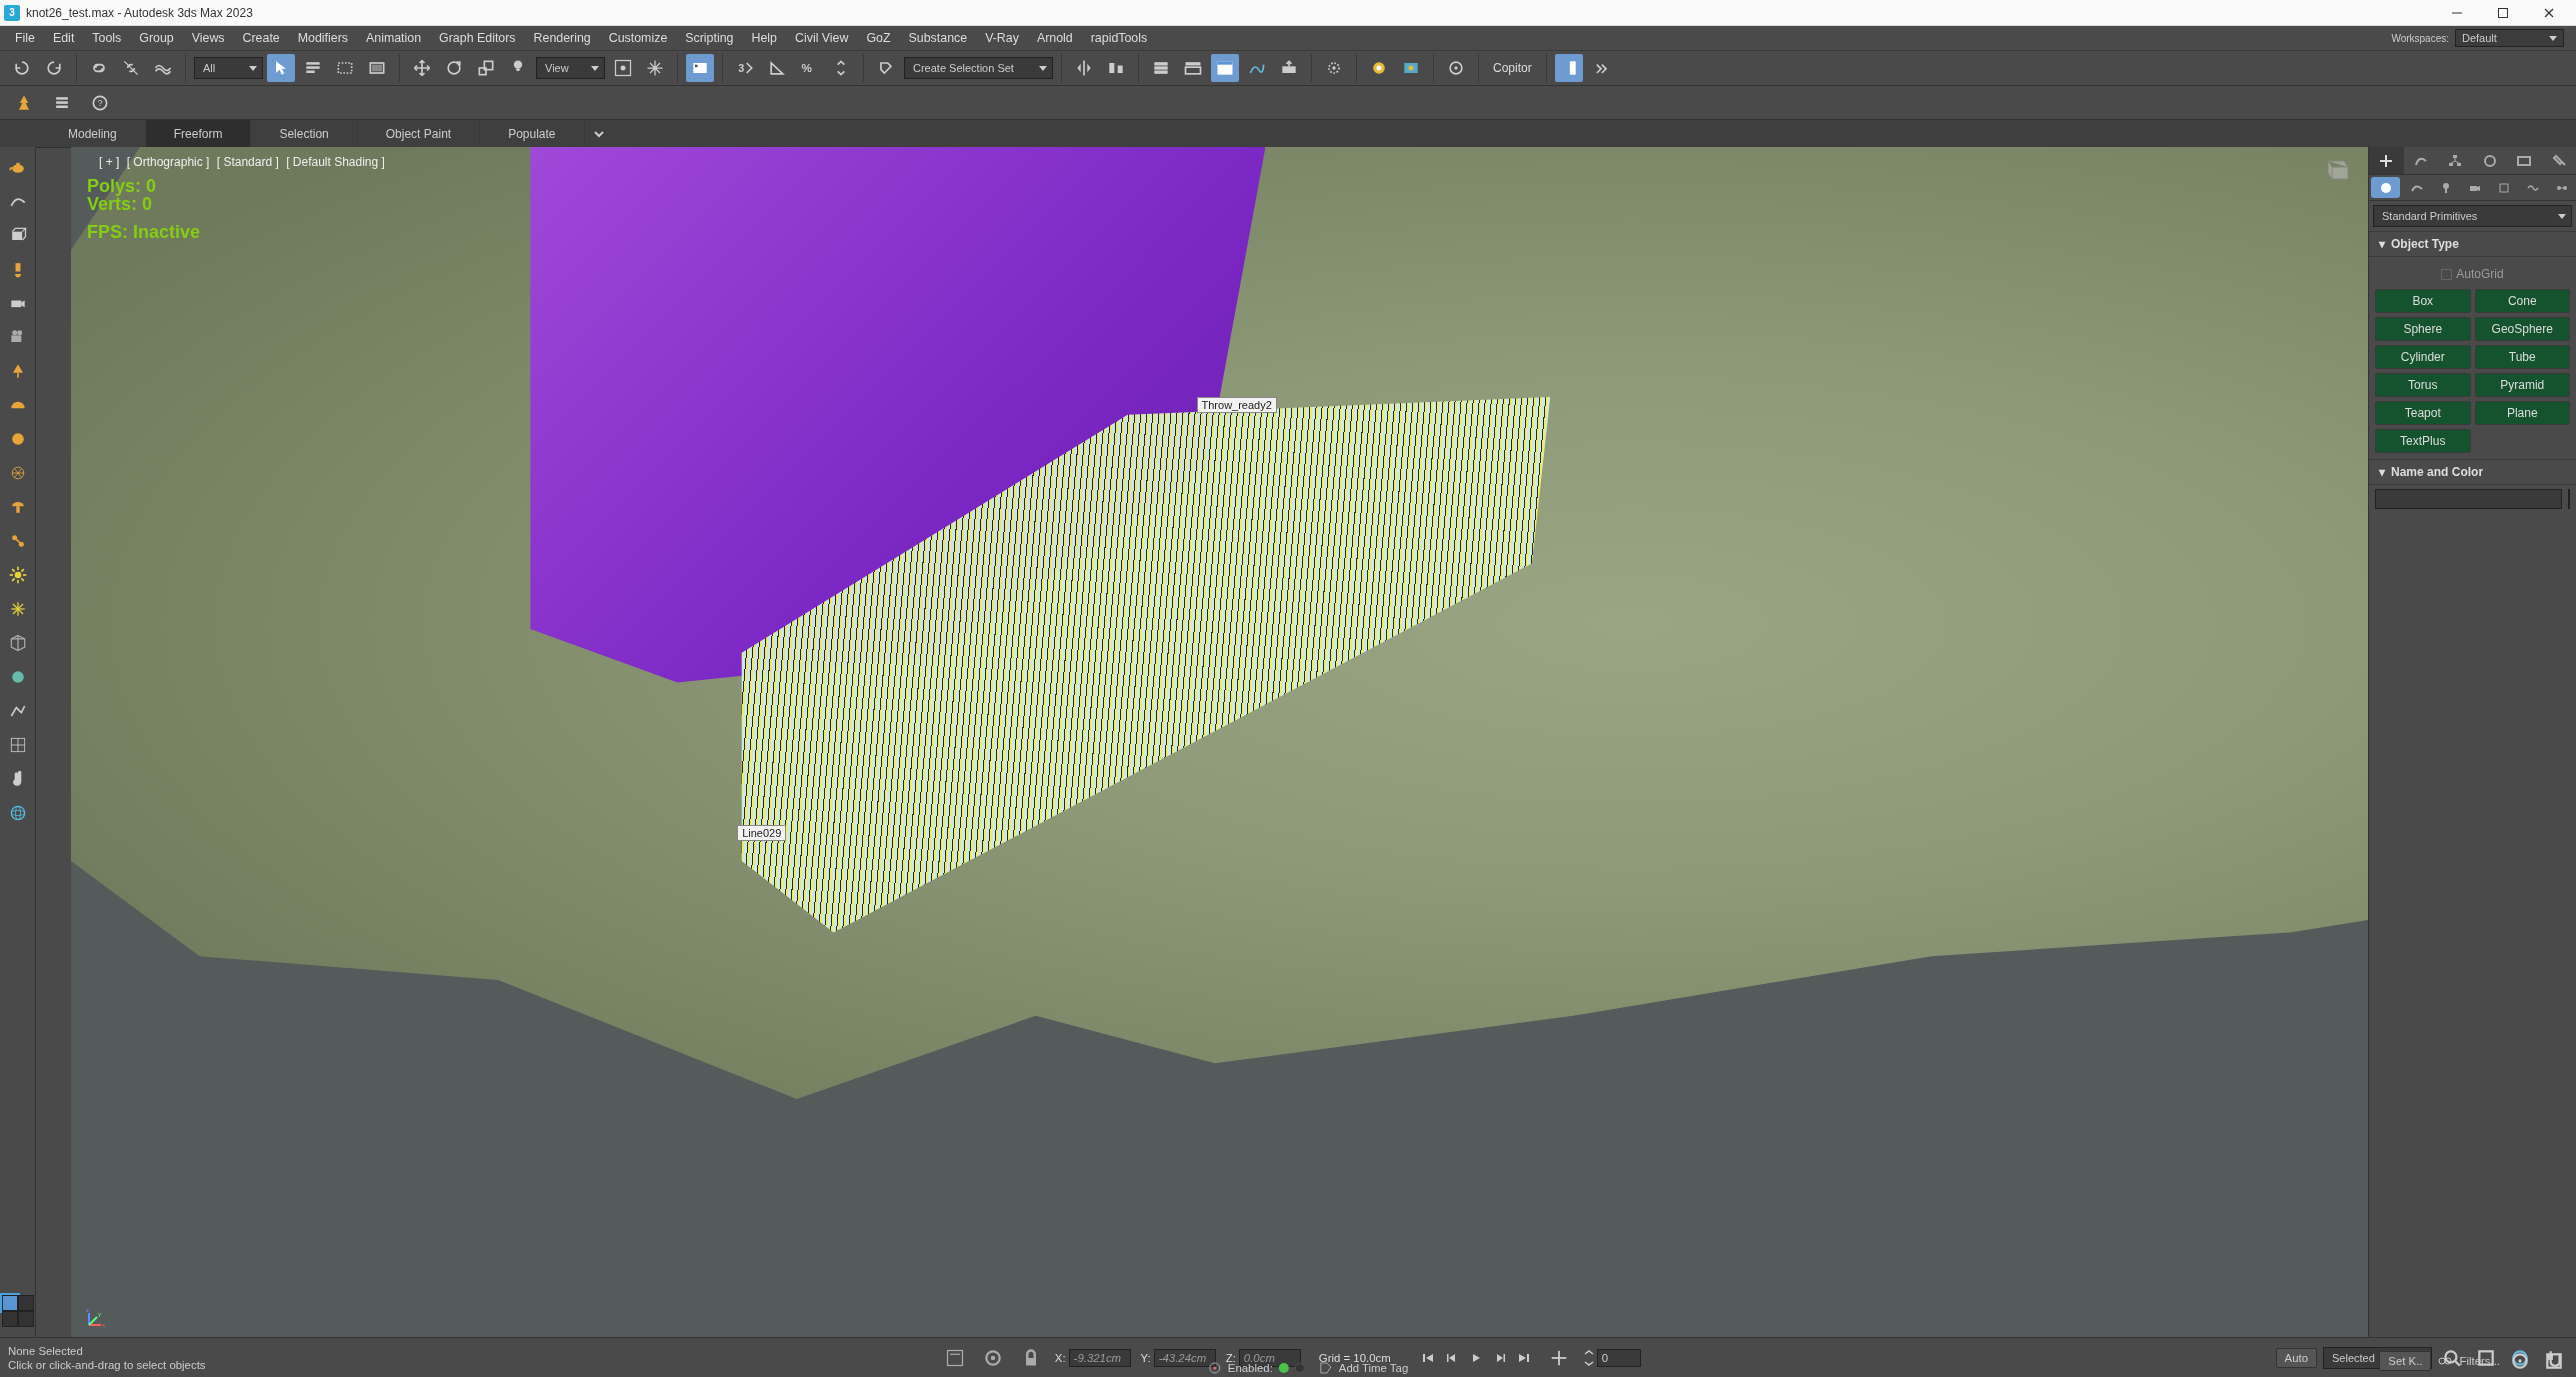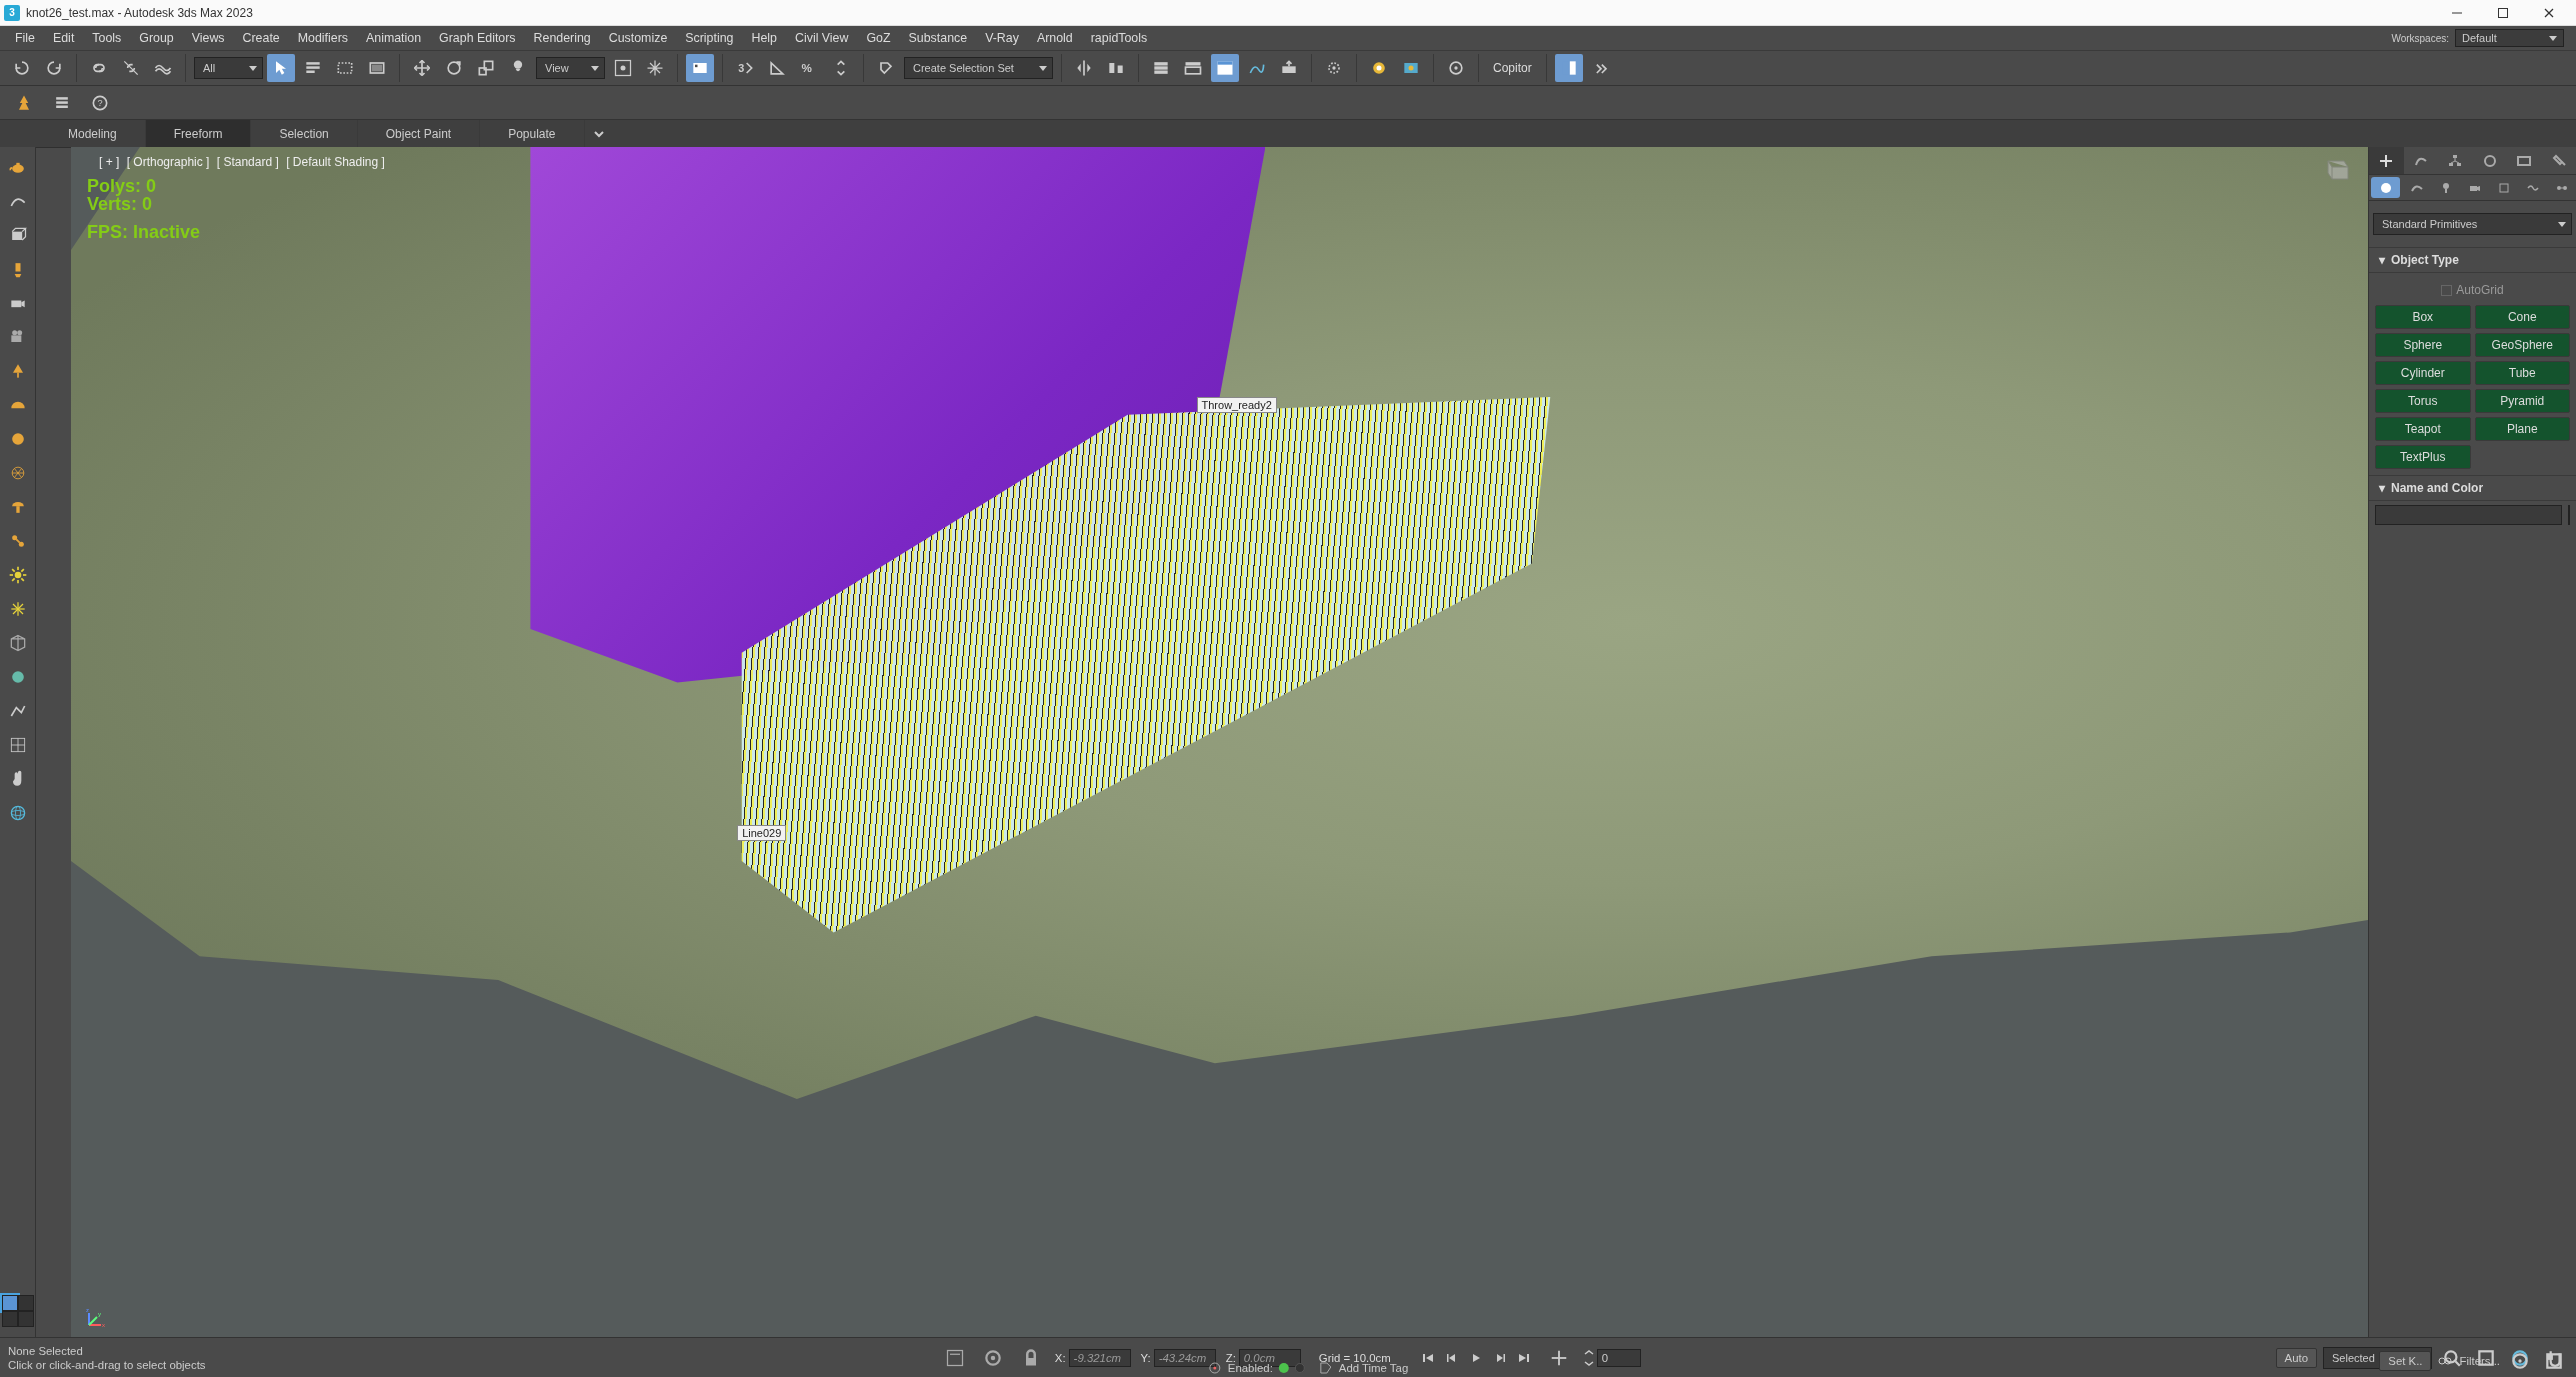--- a/index.html
+++ b/index.html
@@ -66,21 +66,21 @@
 .fringe::after { content: ""; position: absolute; inset: 0; border: 2px solid #f6f050; clip-path: polygon(8% 45%, 50% 5%, 96% 2%, 94% 30%, 45% 70%, 18% 92%, 8% 80%); }
 
 
 .cmdpanel { position: absolute; right: 0; top: 147px; bottom: 40px; width: 208px; background: #4a4a4a; border-left: 1px solid #333; display: flex; flex-direction: column; }
 .cmdpanel .tabs1 { display: flex; height: 28px; border-bottom: 1px solid #333; }
 .cmdpanel .tabs1 .t { flex: 1; display: flex; align-items: center; justify-content: center; background: #4a4a4a; }
 .cmdpanel .tabs1 .t.active { background: #3a3a3a; }
 .cmdpanel .tabs2 { display: flex; height: 26px; background: #4a4a4a; border-bottom: 1px solid #333; }
 .cmdpanel .tabs2 .t { flex: 1; display: flex; align-items: center; justify-content: center; }
 .cmdpanel .tabs2 .t.active { background: #6e9cd1; border-radius: 3px; margin: 2px; }
-.cmdpanel .dd-full { margin: 12px 4px; }
+.cmdpanel .dd-full { margin: 4px 4px; }
 .rollout-h { background: #4a4a4a; padding: 5px 10px; font-weight: bold; color: #ddd; display: flex; align-items: center; border-top: 1px solid #3a3a3a; border-bottom: 1px solid #3a3a3a; }
 .rollout-h .tw { margin-right: 6px; }
 .rollout-body { padding: 6px 6px; }
 .autogrid { text-align: center; padding: 4px 0 8px; color: #9a9a9a; font-size: 12px; }
 .primgrid { display: grid; grid-template-columns: 1fr 1fr; gap: 4px; }
 .primbtn { background: #14532d; border: 1px solid #3a3a3a; border-radius: 2px; text-align: center; padding: 4px 0; color: #ddd; font-size: 12px; }
 .nameclr { display: flex; gap: 6px; padding: 4px 6px; align-items: center; }
 .nameclr input { flex: 1; height: 20px; background: #3a3a3a; border: 1px solid #222; color: #ccc; padding: 0 4px; }
 .nameclr .clr { width: 20px; height: 20px; background: #d837c4; border: 1px solid #222; }
 

